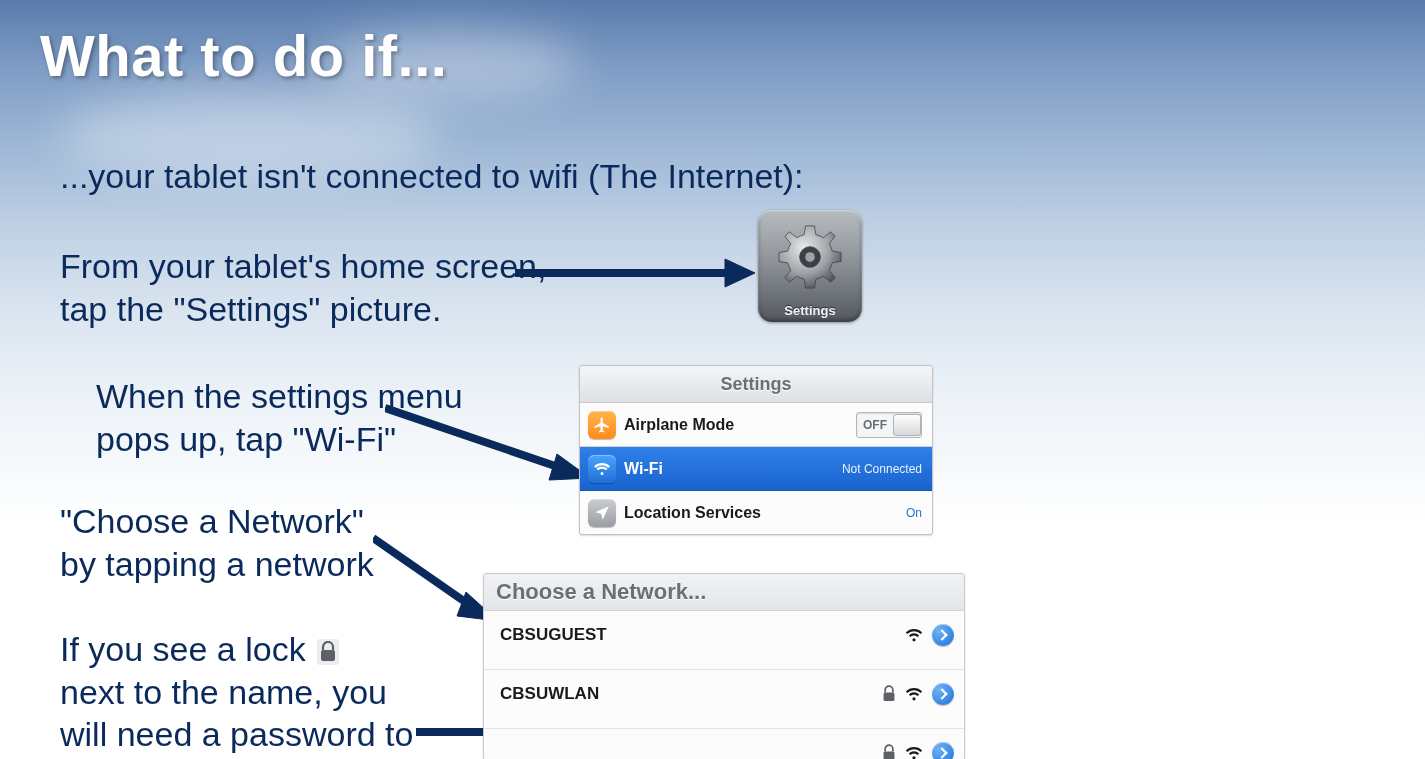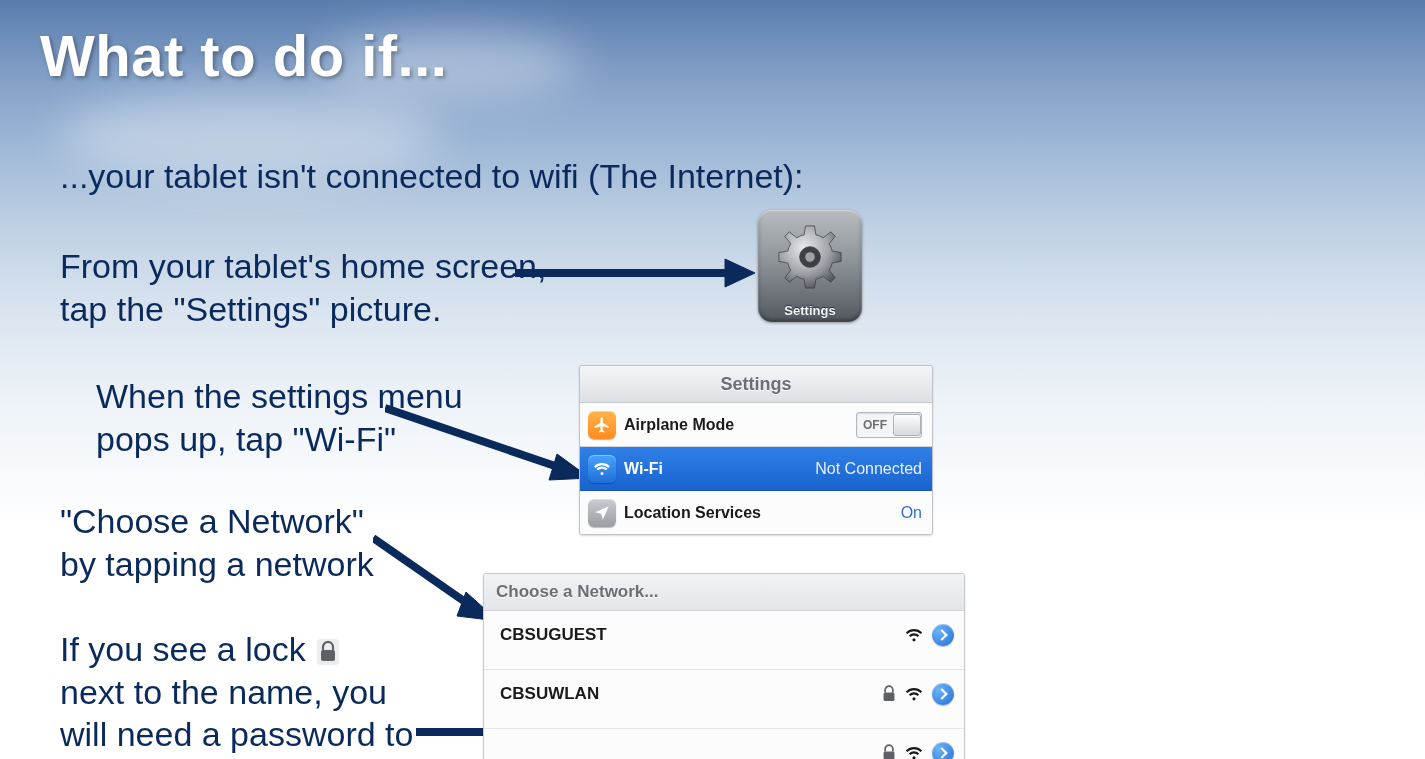--- a/index.html
+++ b/index.html
@@ -123,21 +123,21 @@
     color: #fff;
     border-bottom-color: #1658b4;
   }
   .settings-row .ricon {
     width: 28px; height: 28px; border-radius: 6px;
     margin-right: 8px;
     display: flex; align-items: center; justify-content: center;
     box-shadow: inset 0 1px 0 rgba(255,255,255,0.35), 0 1px 1px rgba(0,0,0,0.25);
   }
   .settings-row .rlabel { flex: 1; font-weight: bold; }
-  .settings-row .rvalue { font-size: 16px; margin-left: 47px; }
+  .settings-row .rvalue { font-size: 12px; margin-left: 47px; }
   .settings-row .rvalue.blue { color: #2f6fd1; }
   .settings-row.selected .rvalue { color: #e8f0fc; }
 
   
   .toggle {
     width: 64px; height: 24px; border-radius: 3px;
     border: 1px solid #b3b6ba;
     background: #f4f5f6;
     display: flex; align-items: center; justify-content: flex-end;
     box-shadow: inset 0 1px 2px rgba(0,0,0,0.12);
@@ -162,21 +162,21 @@
     background: #fcfcfd;
     border: 1px solid #c6c9cd;
     border-radius: 3px;
     box-shadow: 0 1px 2px rgba(0,0,0,0.15);
     overflow: hidden;
   }
   .network-panel .nhdr {
     height: 36px;
     line-height: 36px;
     padding-left: 12px;
-    font-size: 17px;
+    font-size: 22px;
     font-weight: bold;
     color: #6b6f75;
     background: linear-gradient(to bottom,#f1f2f4,#e3e5e8);
     border-bottom: 1px solid #d0d3d7;
     text-shadow: 0 1px 0 #fff;
   }
   .net-row {
     height: 48px;
     display: flex;
     align-items: center;

